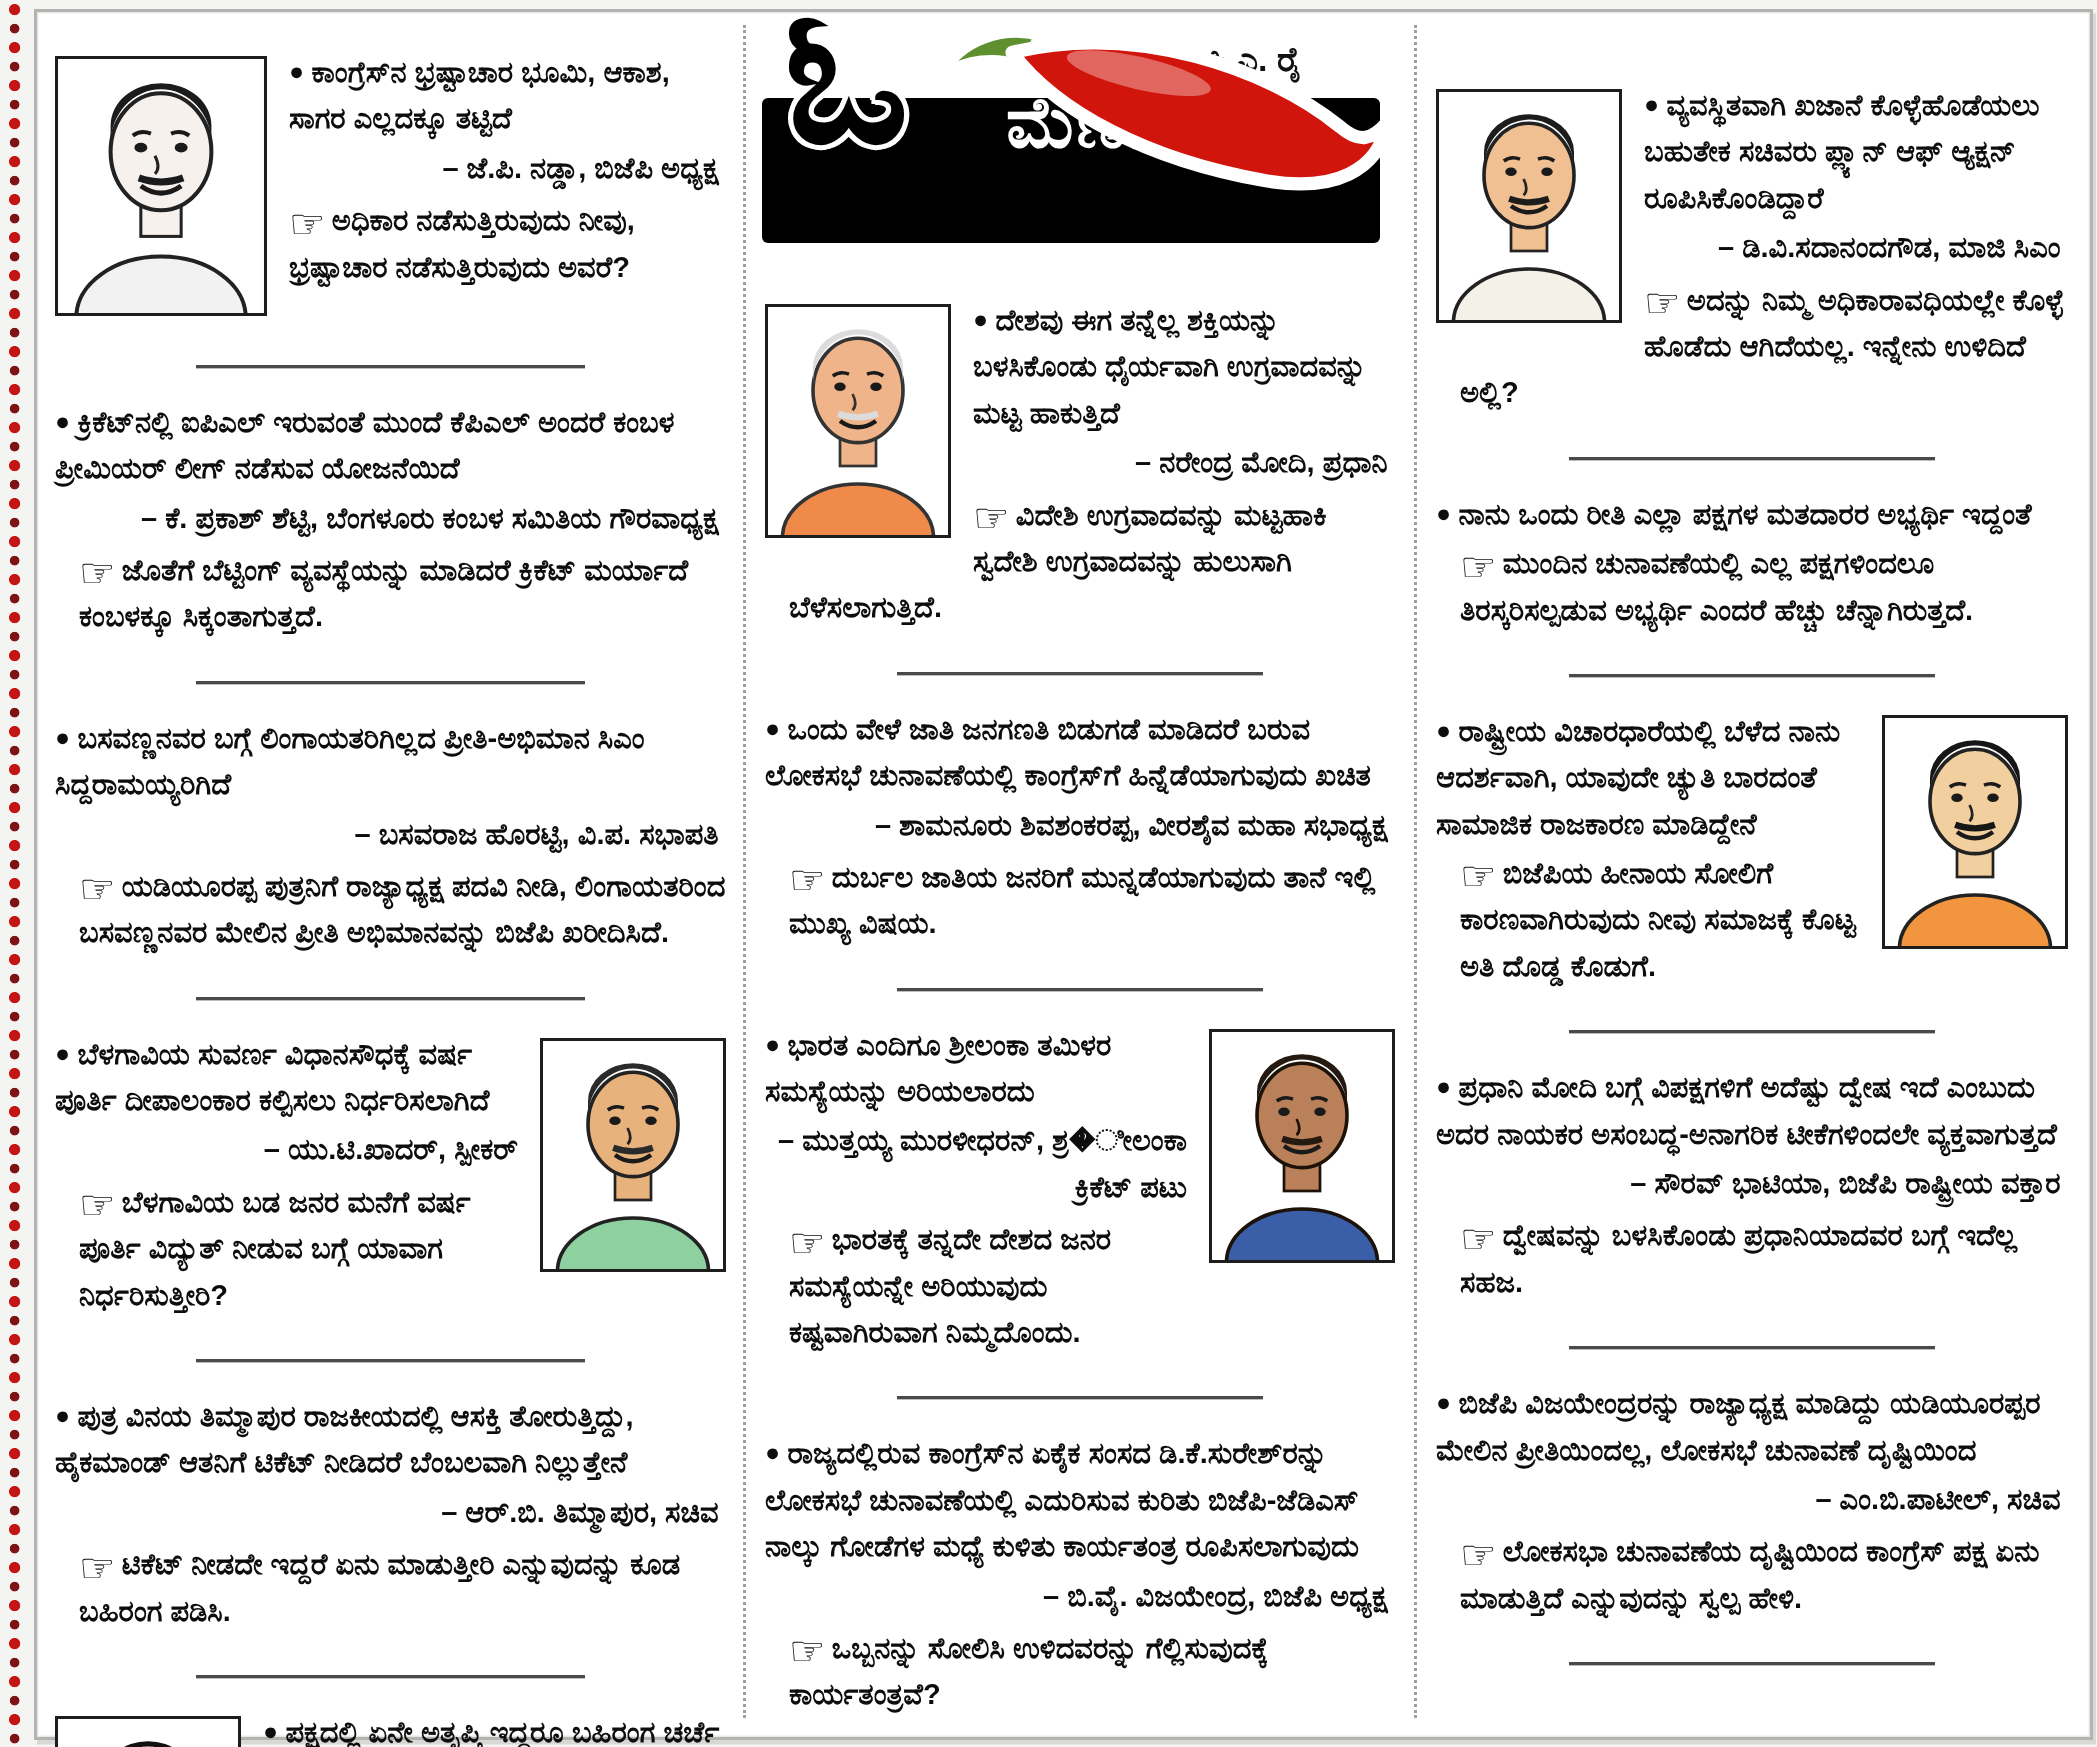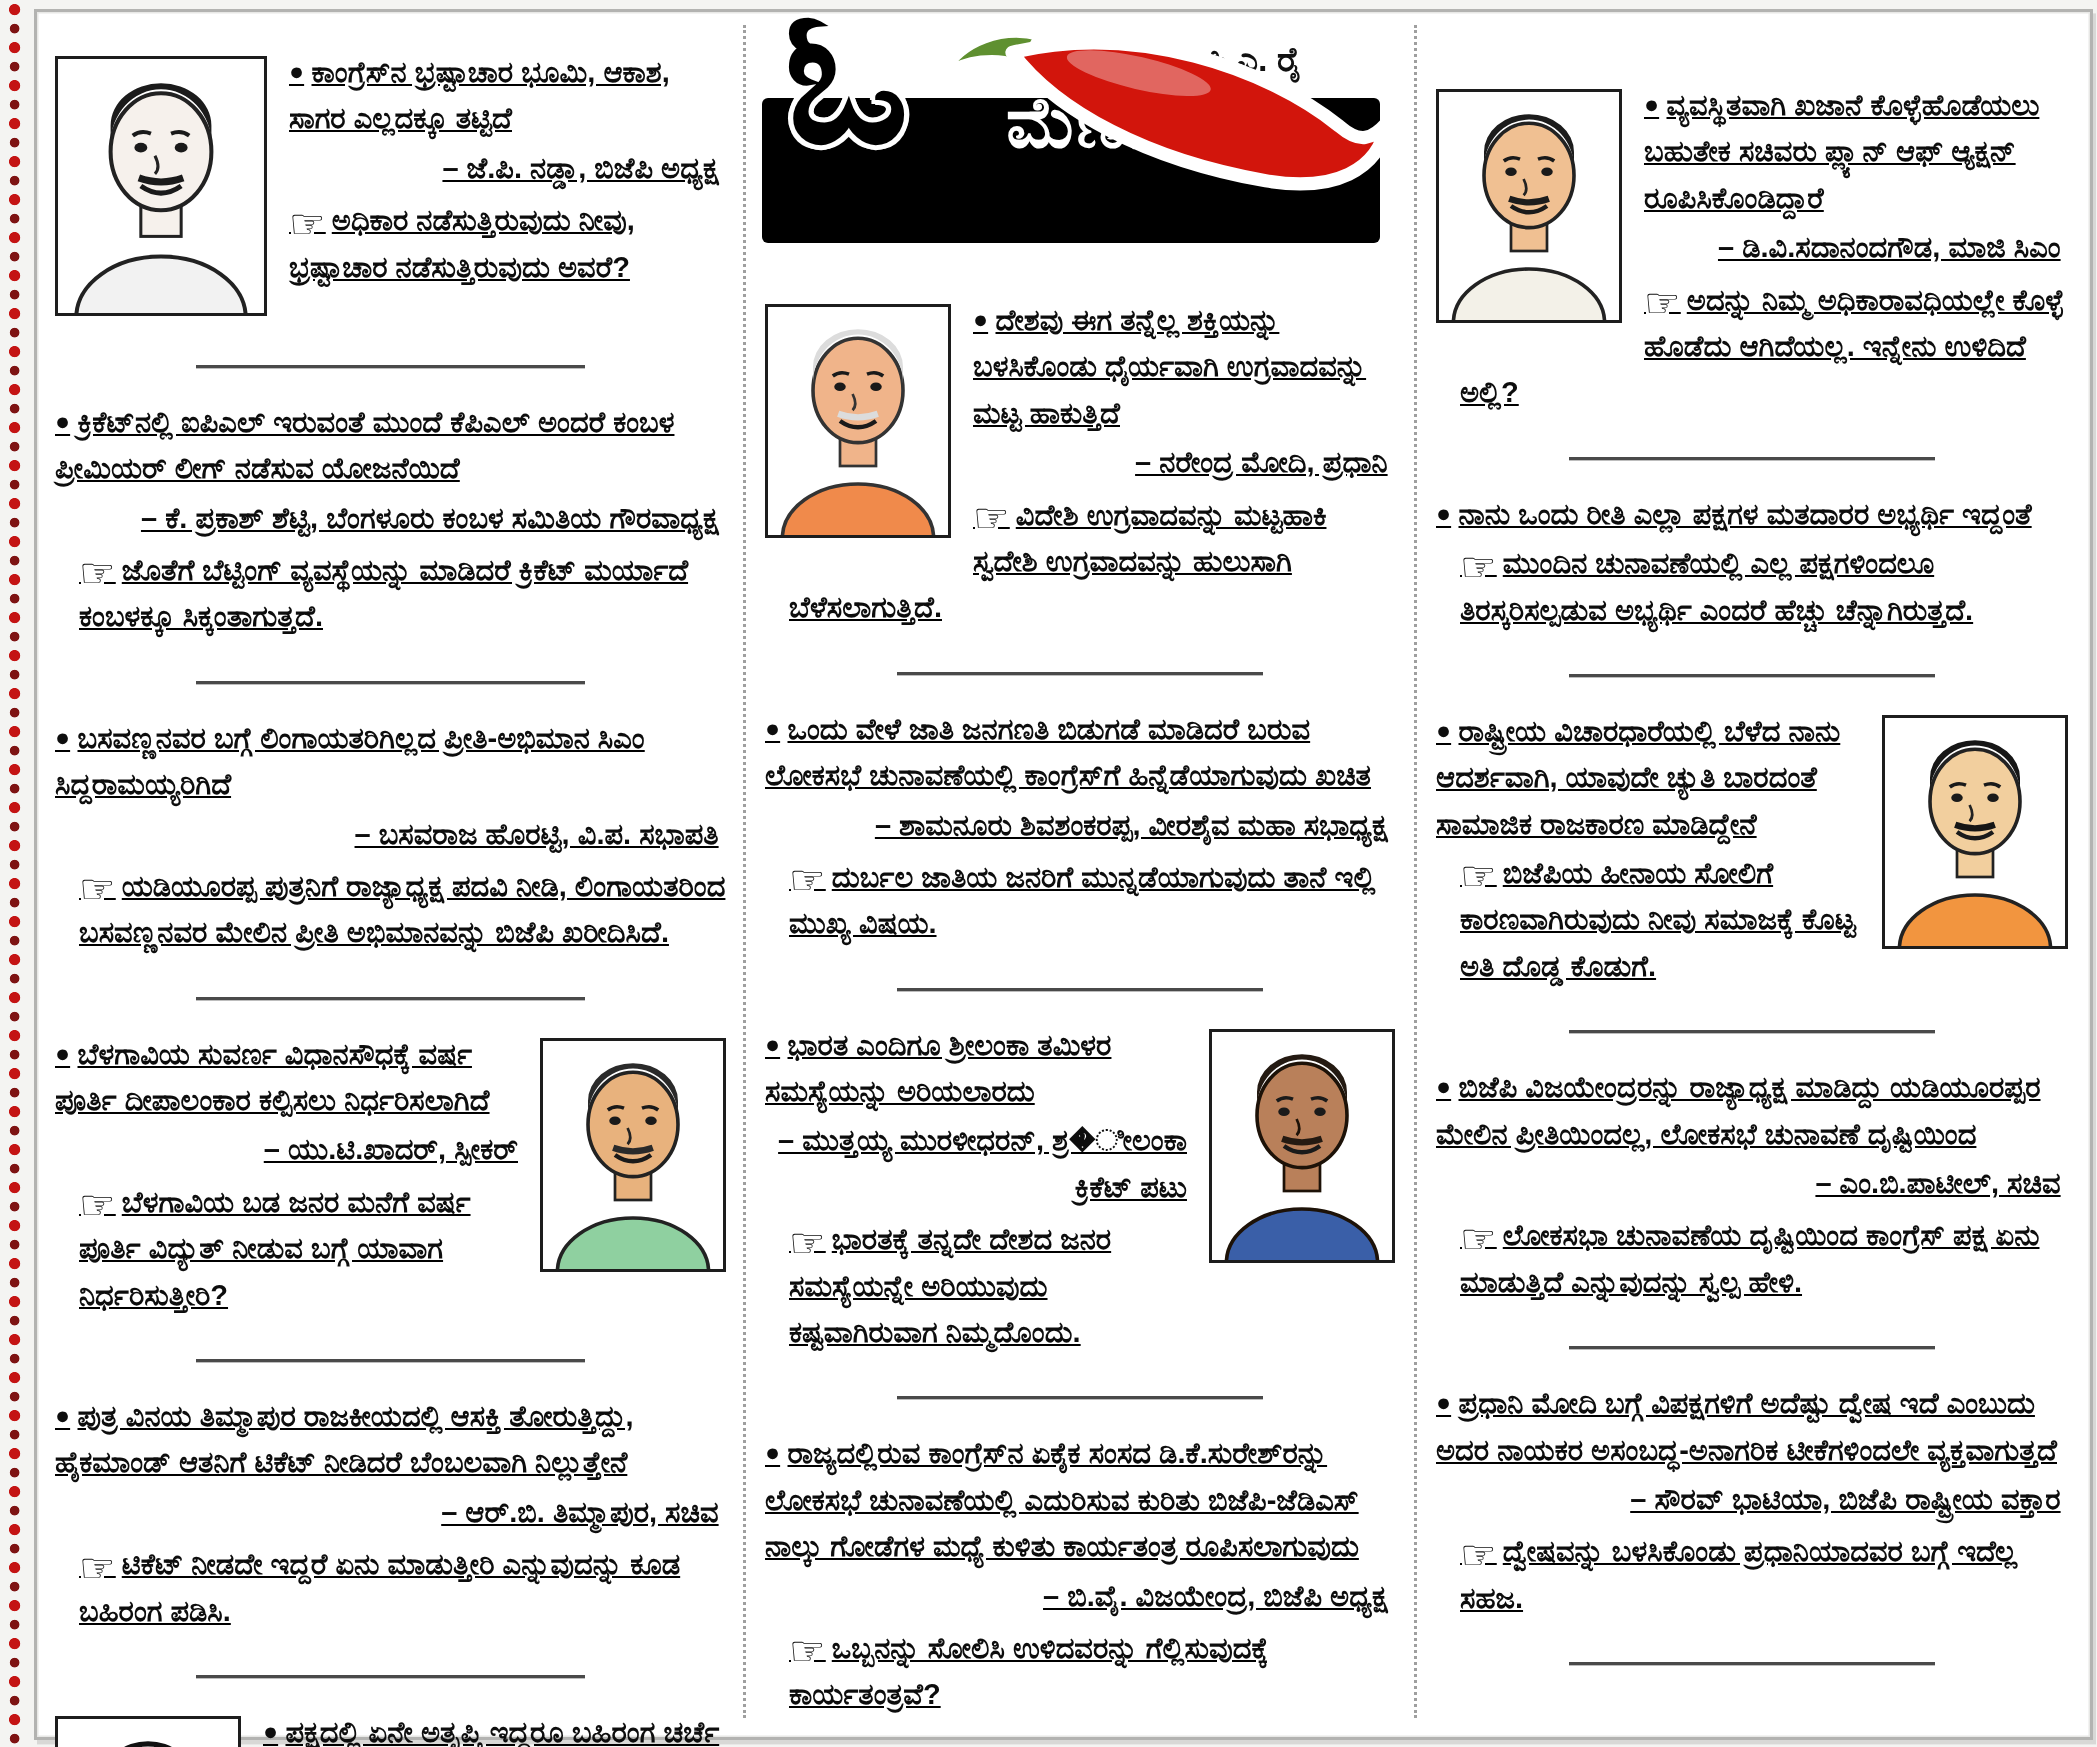--- a/index.html
+++ b/index.html
@@ -27,21 +27,21 @@
   .vsep.s1{left:706px;}
   .vsep.s2{left:1377px;}
 
   .col{position:absolute;top:18px;}
   .col.c1{left:15px;width:677px;}
   .col.c2{left:725px;width:636px;}
   .col.c3{left:1396px;width:638px;padding-top:0;}
   .col.c3 .items{margin-top:33px;}
 
   
-  .item{display:flow-root;padding:19px 3px 22px;text-decoration:underline;}
+  .item{display:flow-root;padding:19px 3px 22px;}
   .items > .item + .item{border-top:3px solid #454545;width:auto;}
   .items > .item + .item{position:relative;}
   .items > .item + .item{border-top:none;}
   .items > .item + .item::before{
     content:"";display:block;border-top:3px solid #4a4a4a;border-bottom:0.7px solid #bdbdbd;
     width:58%;margin:0 auto 30px;
   }
   .quote,.attr,.comment{
     margin:0;color:#0d0d0d;font-weight:bold;
     font-size:29px;line-height:1.6;letter-spacing:0;
@@ -310,34 +310,34 @@
     <path d="M40,63 q10,7 20,0" stroke="#1a1a1a" stroke-width="2.5" fill="none"></path>
     <path d="M39,59 q11,4 22,0" stroke="#161616" stroke-width="3.5" fill="none"></path>
   </svg>
           </span>
           <p class="quote" data-name="quote-text"><span class="bullet" data-name="bullet-icon">●</span><span data-name="quote-body">ರಾಷ್ಟ್ರೀಯ ವಿಚಾರಧಾರೆಯಲ್ಲಿ ಬೆಳೆದ ನಾನು ಆದರ್ಶವಾಗಿ, ಯಾವುದೇ ಚ್ಯುತಿ ಬಾರದಂತೆ ಸಾಮಾಜಿಕ ರಾಜಕಾರಣ ಮಾಡಿದ್ದೇನೆ</span></p>
           <p class="comment" data-name="comment-text"><span class="pointer" data-name="pointing-finger-icon">☞</span><span data-name="comment-body">ಬಿಜೆಪಿಯ ಹೀನಾಯ ಸೋಲಿಗೆ ಕಾರಣವಾಗಿರುವುದು ನೀವು ಸಮಾಜಕ್ಕೆ ಕೊಟ್ಟ ಅತಿ ದೊಡ್ಡ ಕೊಡುಗೆ.</span></p>
         </article>
 
         <article class="item" data-name="quote-item">
 
+          <p class="quote" data-name="quote-text"><span class="bullet" data-name="bullet-icon">●</span><span data-name="quote-body">ಪ್ರಧಾನಿ ಮೋದಿ ಬಗ್ಗೆ ವಿಪಕ್ಷಗಳಿಗೆ ಅದೆಷ್ಟು ದ್ವೇಷ ಇದೆ ಎಂಬುದು ಅದರ ನಾಯಕರ ಅಸಂಬದ್ಧ-ಅನಾಗರಿಕ ಟೀಕೆಗಳಿಂದಲೇ ವ್ಯಕ್ತವಾಗುತ್ತದೆ</span></p>
+          <p class="attr" data-name="attribution">– ಸೌರವ್ ಭಾಟಿಯಾ, ಬಿಜೆಪಿ ರಾಷ್ಟ್ರೀಯ ವಕ್ತಾರ</p>
+          <p class="comment" data-name="comment-text"><span class="pointer" data-name="pointing-finger-icon">☞</span><span data-name="comment-body">ದ್ವೇಷವನ್ನು ಬಳಸಿಕೊಂಡು ಪ್ರಧಾನಿಯಾದವರ ಬಗ್ಗೆ ಇದೆಲ್ಲ ಸಹಜ.</span></p>
+        </article>
+
+        <article class="item" data-name="quote-item">
+
           <p class="quote" data-name="quote-text"><span class="bullet" data-name="bullet-icon">●</span><span data-name="quote-body">ಬಿಜೆಪಿ ವಿಜಯೇಂದ್ರರನ್ನು ರಾಜ್ಯಾಧ್ಯಕ್ಷ ಮಾಡಿದ್ದು ಯಡಿಯೂರಪ್ಪರ ಮೇಲಿನ ಪ್ರೀತಿಯಿಂದಲ್ಲ, ಲೋಕಸಭೆ ಚುನಾವಣೆ ದೃಷ್ಟಿಯಿಂದ</span></p>
           <p class="attr" data-name="attribution">– ಎಂ.ಬಿ.ಪಾಟೀಲ್, ಸಚಿವ</p>
           <p class="comment" data-name="comment-text"><span class="pointer" data-name="pointing-finger-icon">☞</span><span data-name="comment-body">ಲೋಕಸಭಾ ಚುನಾವಣೆಯ ದೃಷ್ಟಿಯಿಂದ ಕಾಂಗ್ರೆಸ್ ಪಕ್ಷ ಏನು ಮಾಡುತ್ತಿದೆ ಎನ್ನುವುದನ್ನು ಸ್ವಲ್ಪ ಹೇಳಿ.</span></p>
         </article>
 
         <article class="item" data-name="quote-item">
 
-          <p class="quote" data-name="quote-text"><span class="bullet" data-name="bullet-icon">●</span><span data-name="quote-body">ಪ್ರಧಾನಿ ಮೋದಿ ಬಗ್ಗೆ ವಿಪಕ್ಷಗಳಿಗೆ ಅದೆಷ್ಟು ದ್ವೇಷ ಇದೆ ಎಂಬುದು ಅದರ ನಾಯಕರ ಅಸಂಬದ್ಧ-ಅನಾಗರಿಕ ಟೀಕೆಗಳಿಂದಲೇ ವ್ಯಕ್ತವಾಗುತ್ತದೆ</span></p>
-          <p class="attr" data-name="attribution">– ಸೌರವ್ ಭಾಟಿಯಾ, ಬಿಜೆಪಿ ರಾಷ್ಟ್ರೀಯ ವಕ್ತಾರ</p>
-          <p class="comment" data-name="comment-text"><span class="pointer" data-name="pointing-finger-icon">☞</span><span data-name="comment-body">ದ್ವೇಷವನ್ನು ಬಳಸಿಕೊಂಡು ಪ್ರಧಾನಿಯಾದವರ ಬಗ್ಗೆ ಇದೆಲ್ಲ ಸಹಜ.</span></p>
-        </article>
-
-        <article class="item" data-name="quote-item">
-
           <p class="quote" data-name="quote-text"></p>
 
         </article>
 
       </div>
   </section>
 
 </div>
 
 

